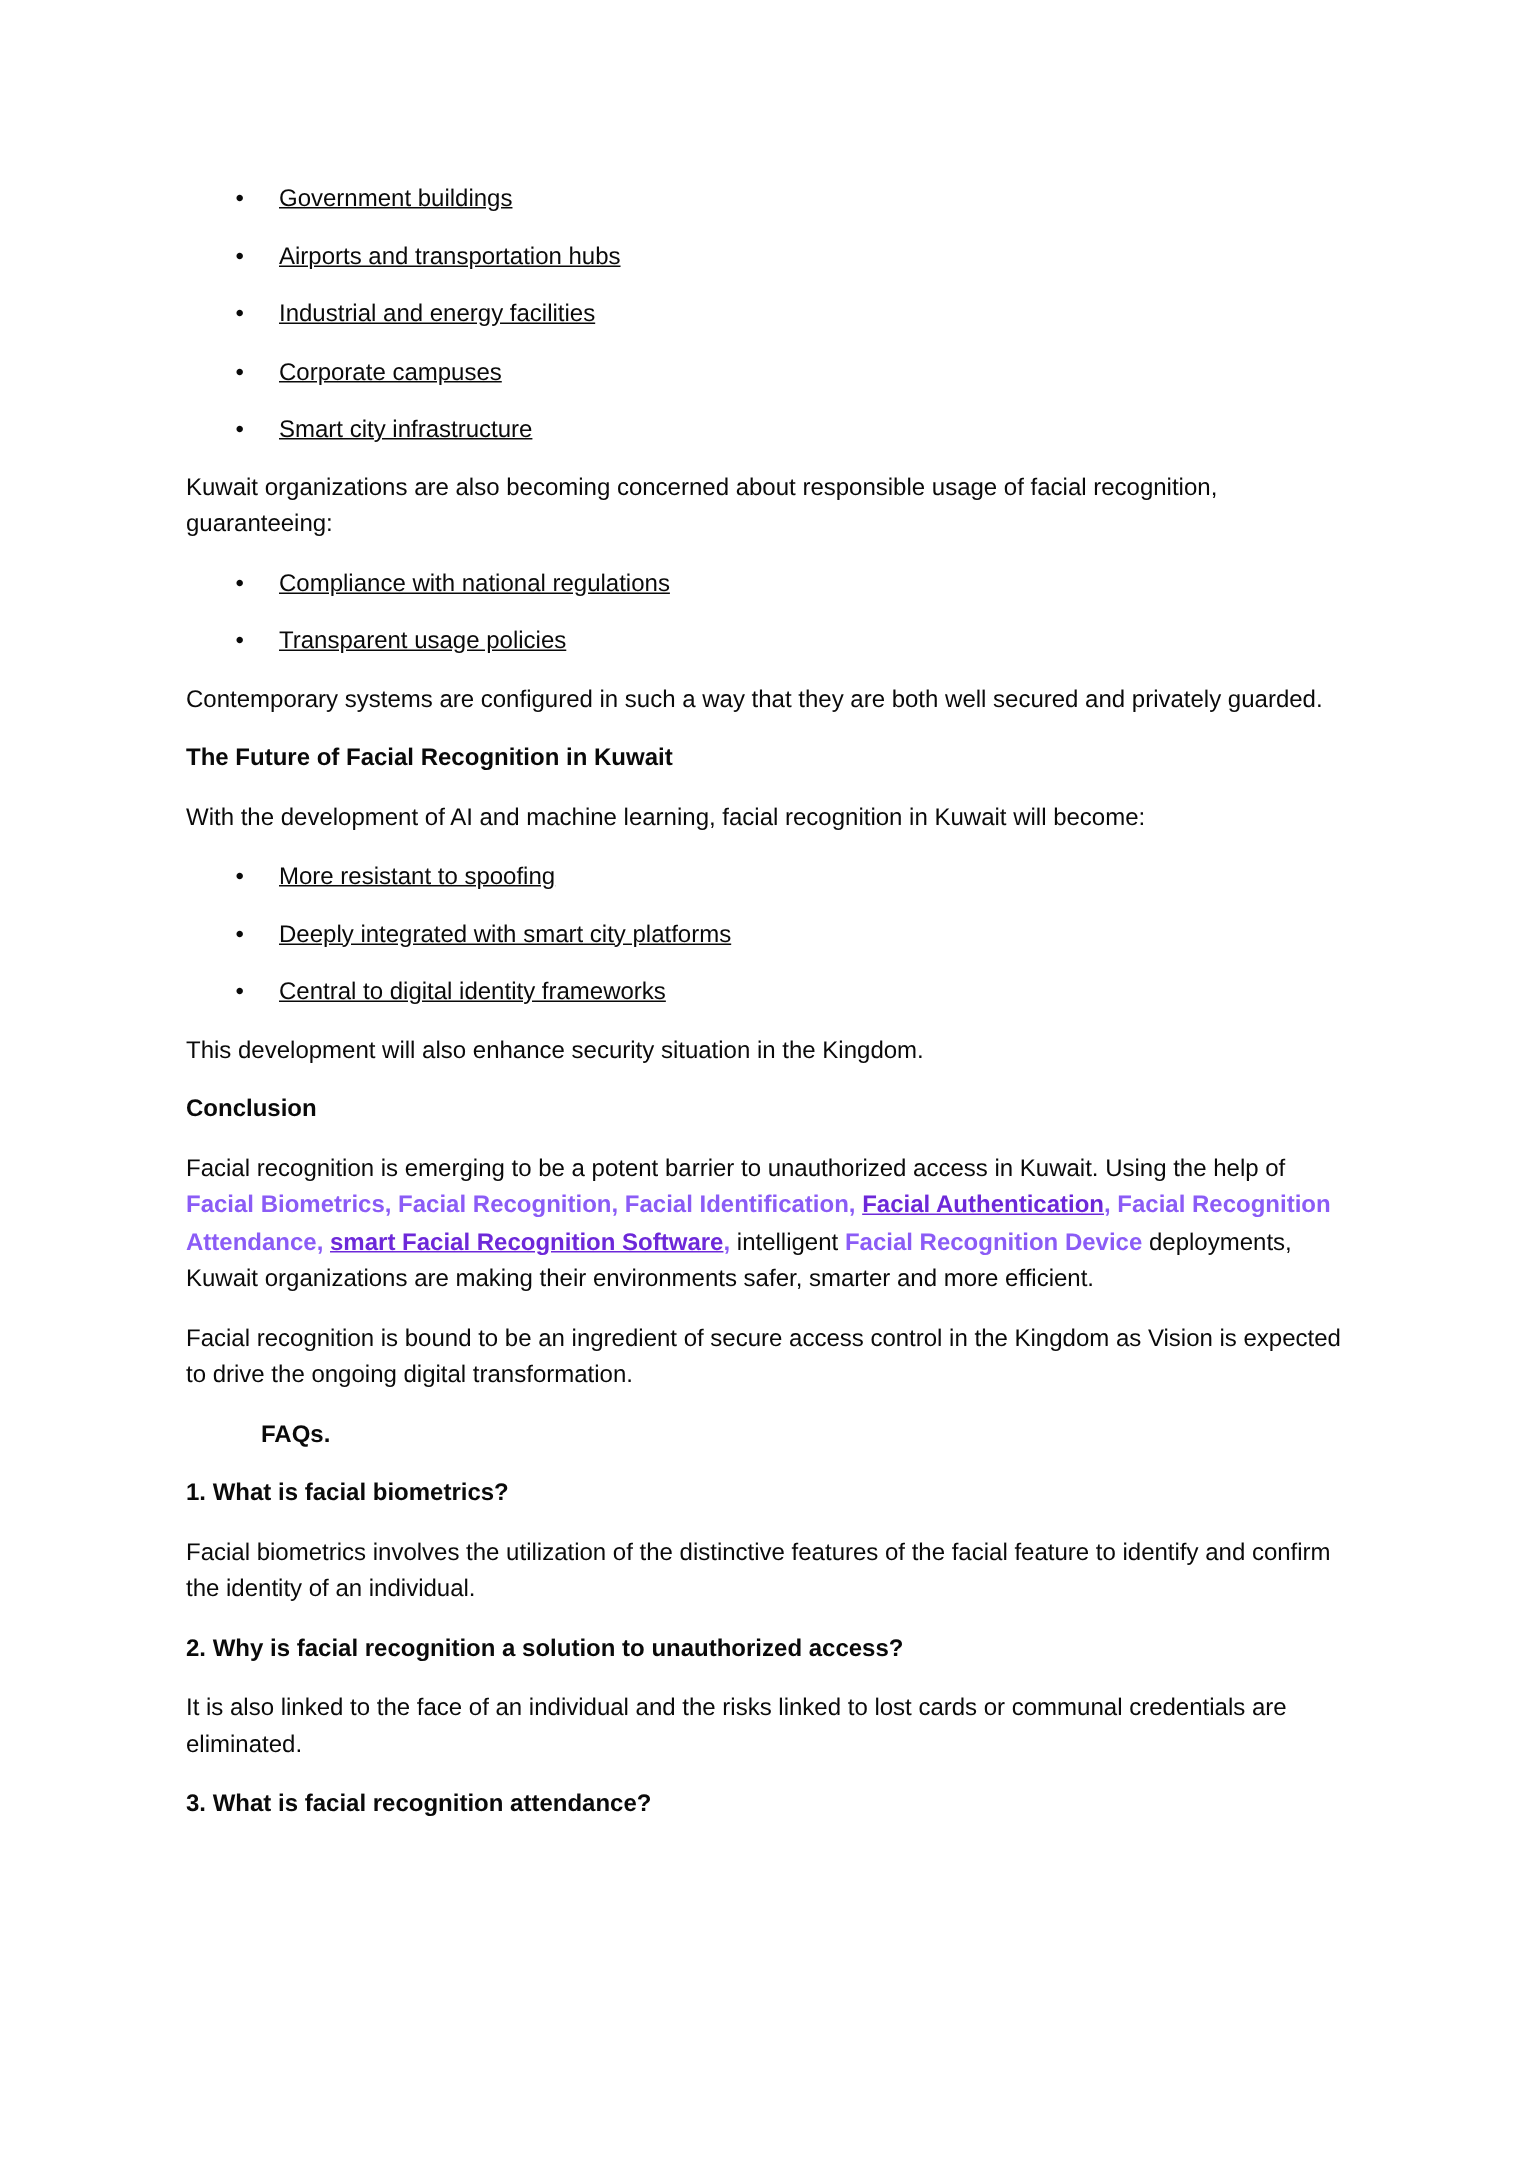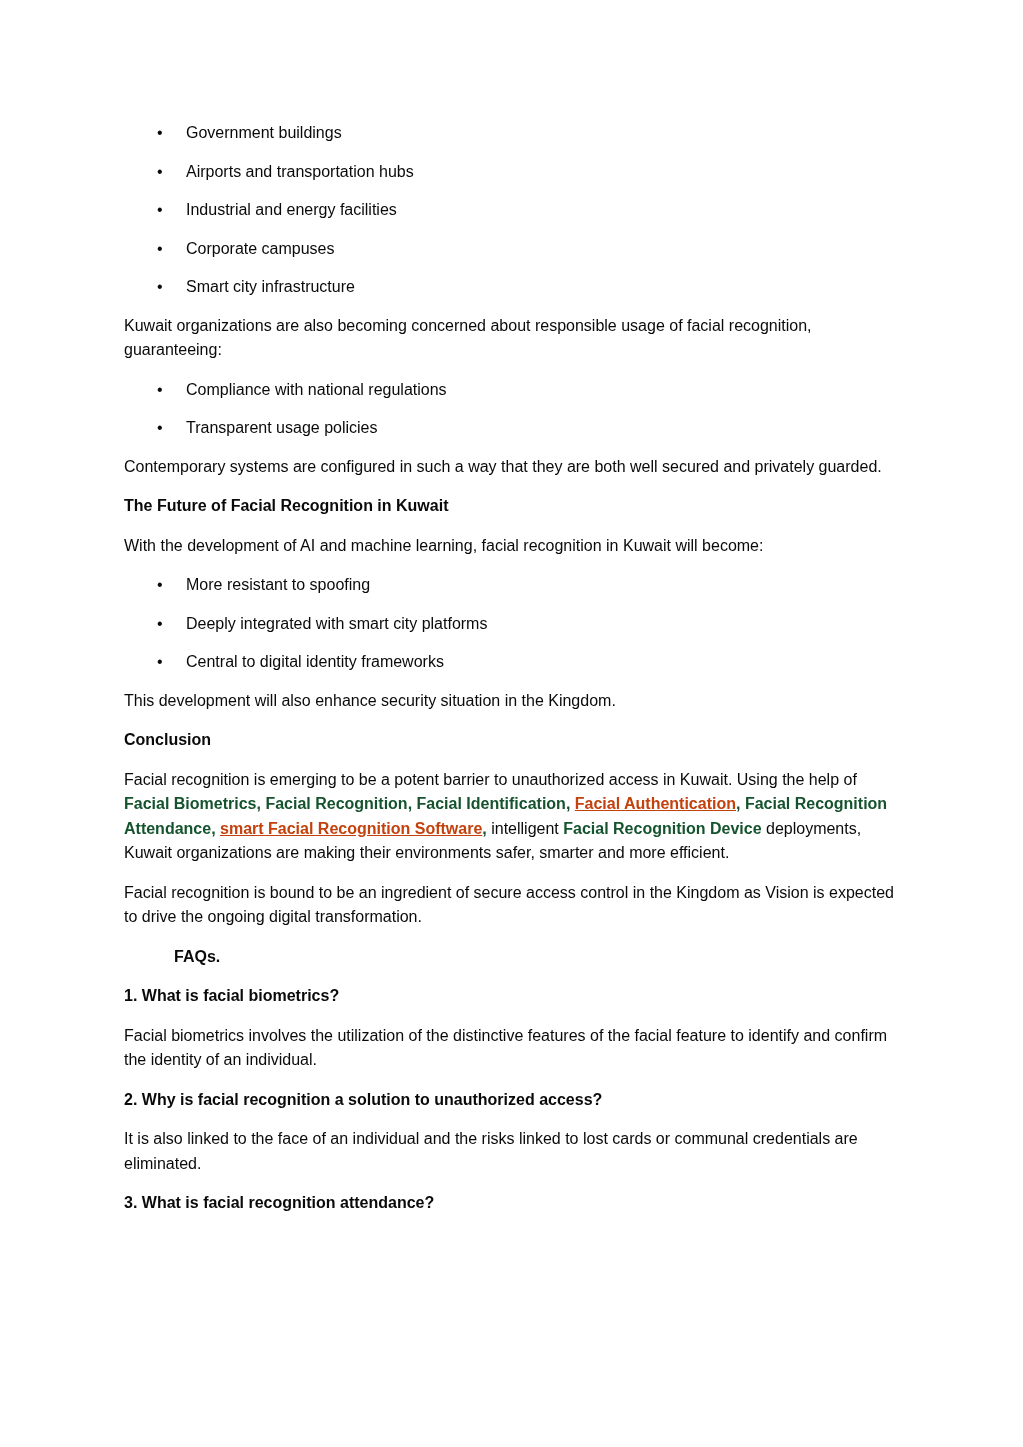--- a/index.html
+++ b/index.html
@@ -20,35 +20,36 @@
   p { margin: 0 0 15px 0; }
   .doc-heading {
     font-weight: bold;
     margin: 0 0 15px 0;
   }
   .indent-heading { padding-left: 5px; margin-left: 45px; }
   ul.doc-list {
     list-style: none;
     margin: 0 0 0 0;
     padding: 0;
+    text-decoration: underline;
   }
   ul.doc-list li {
     position: relative;
     padding-left: 62px;
     margin-bottom: 14px;
   }
   ul.doc-list li::before {
     content: "\2022";
     position: absolute;
     left: 33px;
     top: 0;
   }
-  b { font-weight: bold; color: #14532d; }
+  b { font-weight: bold; color: #8b5cf6; }
   a.doc-link {
-    color: #c2410c;
+    color: #6d28d9;
     font-weight: bold;
     text-decoration: underline;
     cursor: pointer;
   }
 </style>
 </head>
 <body>
 
 <div class="page">
   <div class="content">

